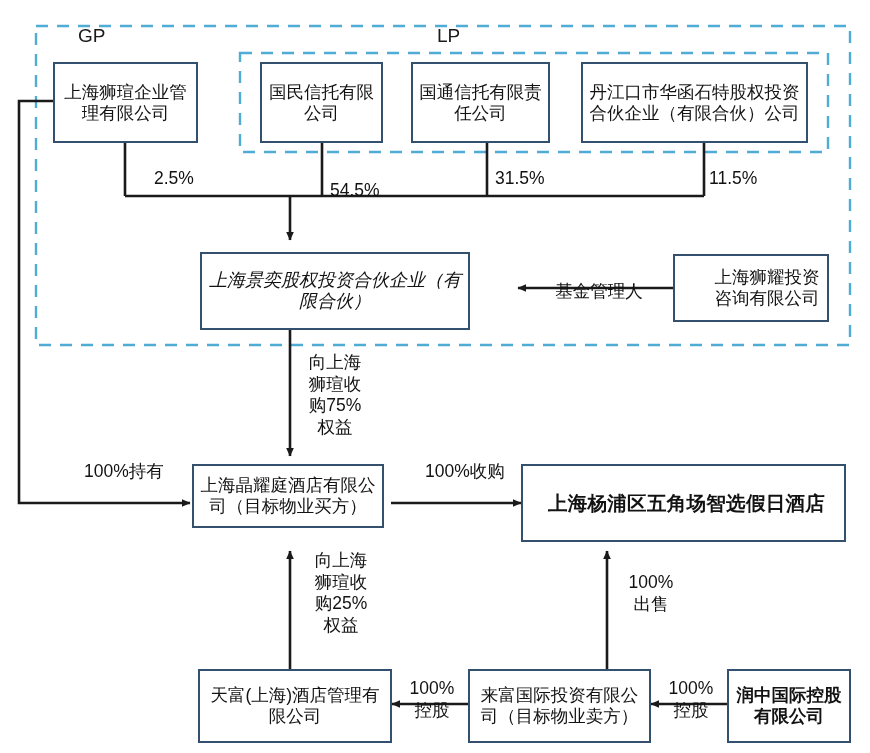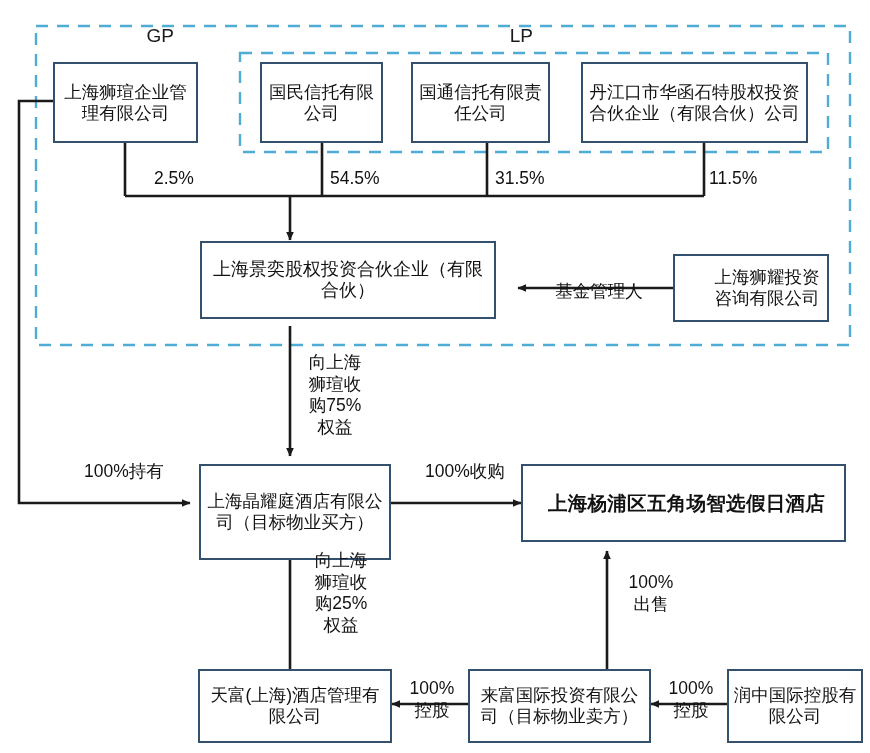--- a/index.html
+++ b/index.html
@@ -21,21 +21,21 @@
     position: absolute;
     left: 0;
     top: 0;
     width: 870px;
     height: 753px;
   }
   .grp-label {
     position: absolute;
     font-size: 19px;
     color: #1a1a1a;
-    text-align: right;
+    text-align: left;
     white-space: nowrap;
   }
   .node {
     position: absolute;
     box-sizing: border-box;
     border: 2px solid #33506e;
     background: #ffffff;
     display: flex;
     align-items: center;
     justify-content: flex-start;
@@ -117,51 +117,51 @@
   </div>
 
   <div class="node sz17" style="left:260px; top:62px; width:123px; height:81px;">
     <span class="node-text">国民信托有限公司</span>
   </div>
 
   <div class="node sz17" style="left:581px; top:62px; width:227px; height:81px;">
     <span class="node-text">丹江口市华函石特股权投资合伙企业（有限合伙）公司</span>
   </div>
 
-  <div class="node sz18" style="left:200px; top:241px; width:296px; height:78px;">
+  <div class="node sz18" style="left:200px; top:252px; width:270px; height:78px;font-style:italic;">
     <span class="node-text">上海景奕股权投资合伙企业（有限合伙）</span>
   </div>
 
   <div class="node sz17" style="left:673px; top:254px; width:156px; height:68px;padding-left:36px;">
     <span class="node-text">上海狮耀投资咨询有限公司</span>
   </div>
 
-  <div class="node sz17" style="left:199px; top:464px; width:192px; height:96px;">
+  <div class="node sz17" style="left:192px; top:464px; width:192px; height:64px;">
     <span class="node-text">上海晶耀庭酒店有限公司（目标物业买方）</span>
   </div>
 
   <div class="node bold" style="left:521px; top:464px; width:325px; height:78px;padding-left:10px;">
     <span class="node-text">上海杨浦区五角场智选假日酒店</span>
   </div>
 
   <div class="node sz17" style="left:198px; top:669px; width:194px; height:74px;">
     <span class="node-text">天富(上海)酒店管理有限公司</span>
   </div>
 
   <div class="node sz17" style="left:468px; top:669px; width:183px; height:74px;">
     <span class="node-text">来富国际投资有限公司（目标物业卖方）</span>
   </div>
 
-  <div class="node sz17" style="left:727px; top:669px; width:136px; height:74px;">
+  <div class="node sz17" style="left:727px; top:669px; width:124px; height:74px;font-weight:bold;">
     <span class="node-text">润中国际控股有限公司</span>
   </div>
 
   <div class="edge-label la" style="left:133px; top:168px;margin-left:21px;">2.5%</div>
 
-  <div class="edge-label la" style="left:330px; top:168px;">54.5%</div>
+  <div class="edge-label la" style="left:330px; top:180px;">54.5%</div>
 
   <div class="edge-label la" style="left:495px; top:168px;text-align:center;">31.5%</div>
 
   <div class="edge-label la" style="left:709px; top:168px;">11.5%</div>
 
   <div class="edge-label" style="left:535px; top:244px; width:128px;margin-top:37px;">基金管理人</div>
 
   <div class="edge-label" style="left:297px; top:352px; width:76px;">向上海
 狮瑄收
 购75%

